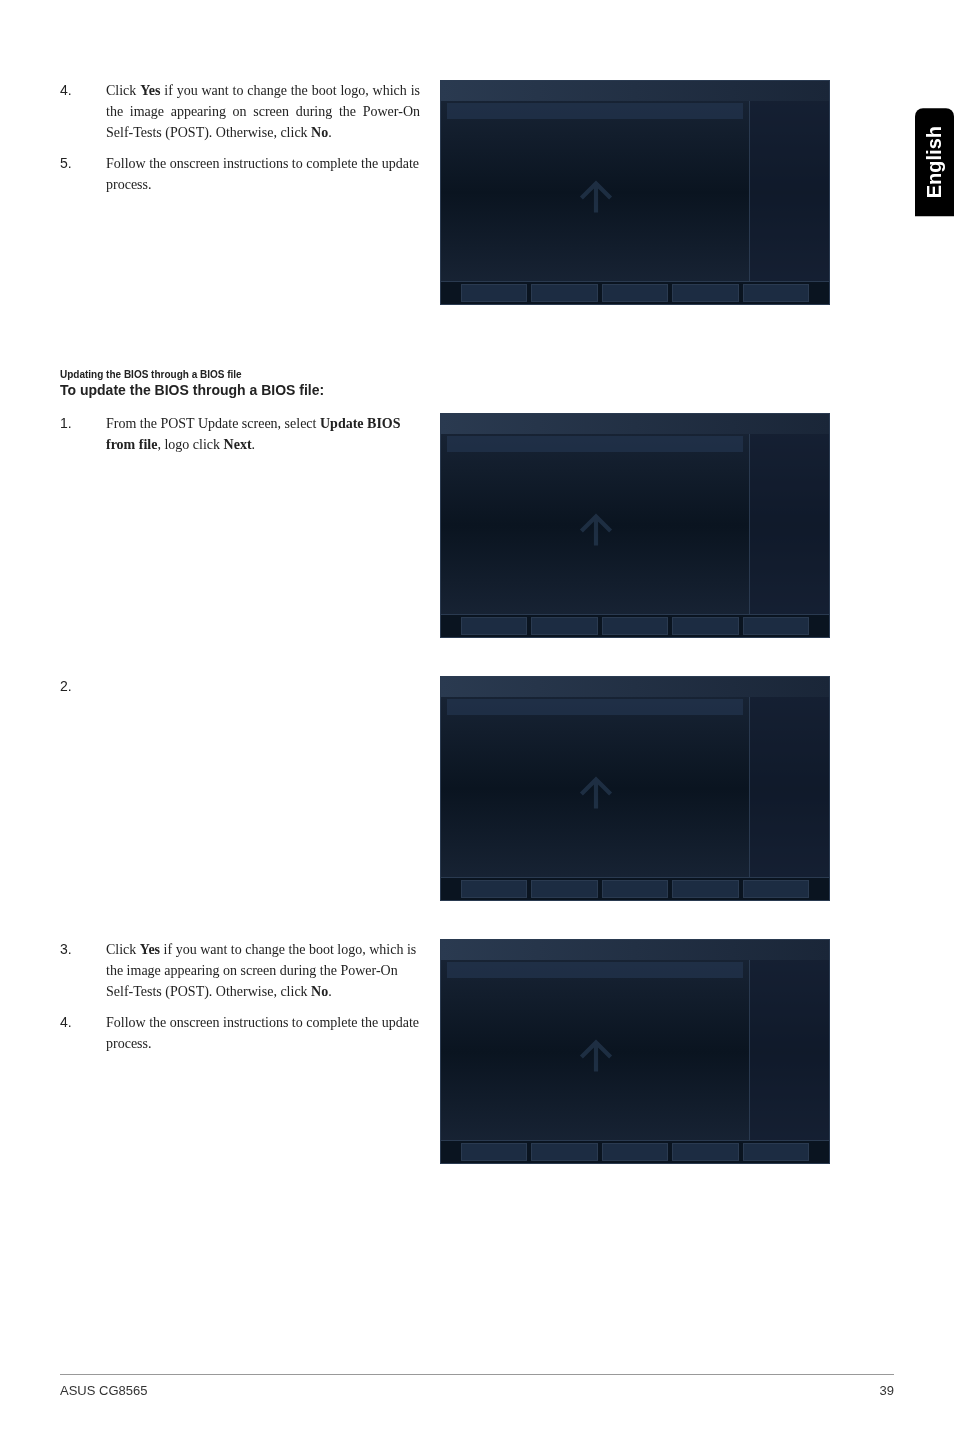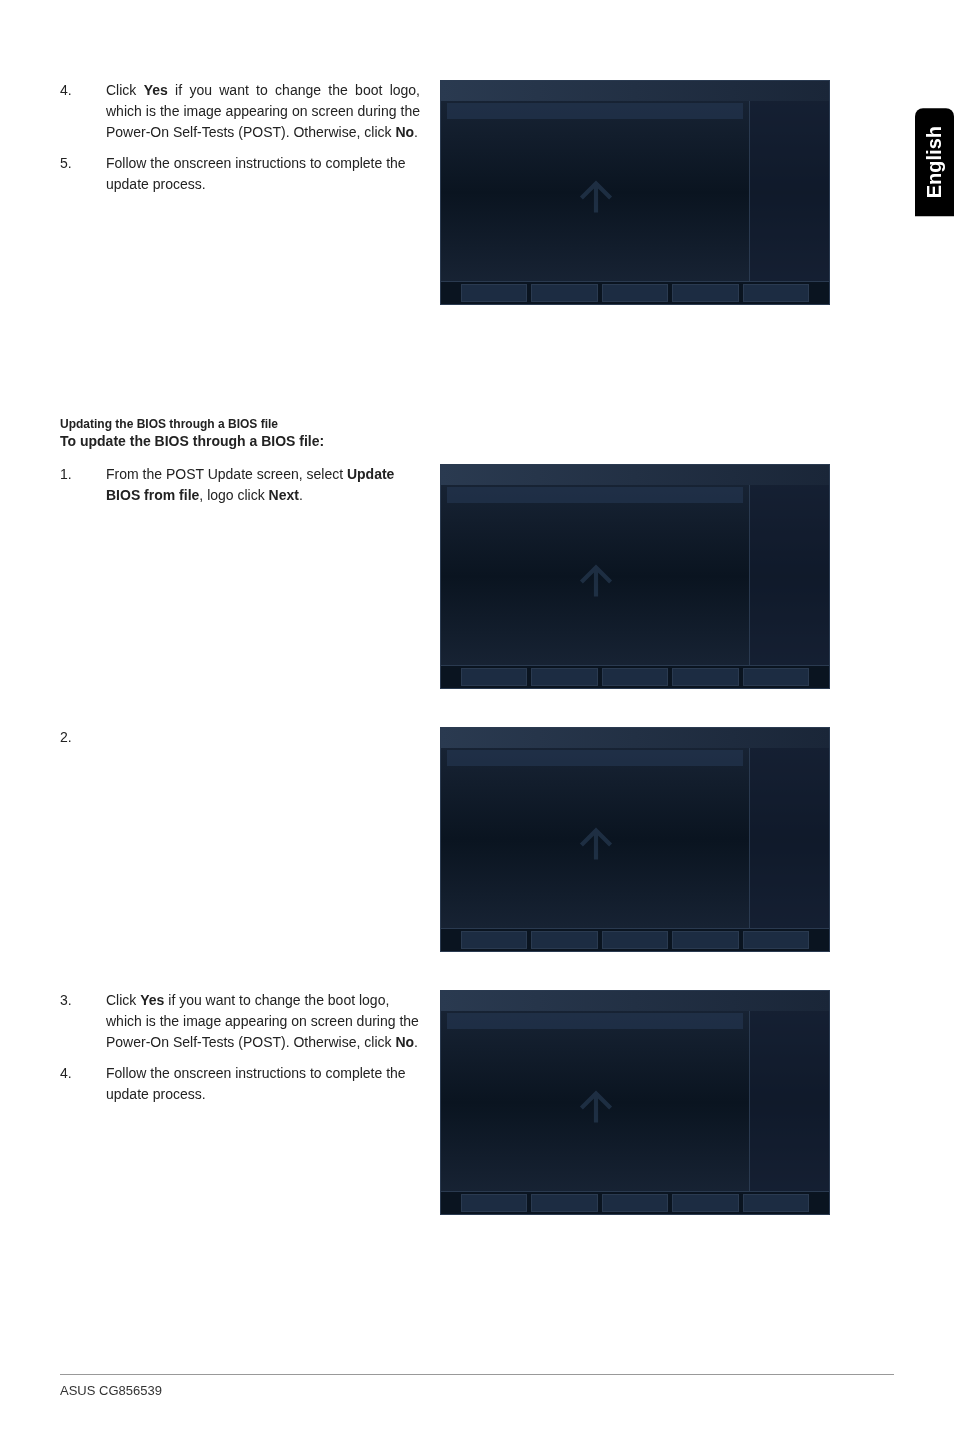--- a/index.html
+++ b/index.html
@@ -51,30 +51,30 @@
       margin-bottom: 10px;
       font-size: 14px;
       line-height: 1.5;
       color: #222;
     }
     .num {
       flex: 0 0 18px;
     }
     .numbered-text {
       flex: 1;
+      font-family: Liberation Serif, serif;
     }
     .justify {
       text-align: justify;
     }
     .heading {
       font-weight: bold;
-      font-size: 12px;
+      font-size: 10px;
       margin-bottom: 2px;
       color: #222;
-      margin-top: 48px;
     }
     .subheading {
       font-weight: bold;
       font-size: 14px;
       margin-bottom: 15px;
       color: #222;
     }
     .bold {
       font-weight: bold;
     }
@@ -151,20 +151,21 @@
       border: 1px solid #2a3a50;
     }
     .footer {
       position: absolute;
       bottom: 40px;
       left: 60px;
       right: 60px;
       border-top: 1px solid #999;
       padding-top: 8px;
       display: flex;
+      justify-content: space-between;
       font-size: 13px;
       color: #333;
     }
     .section-gap {
       margin-top: 26px;
     }
   </style>
 </head>
 <body>
 

